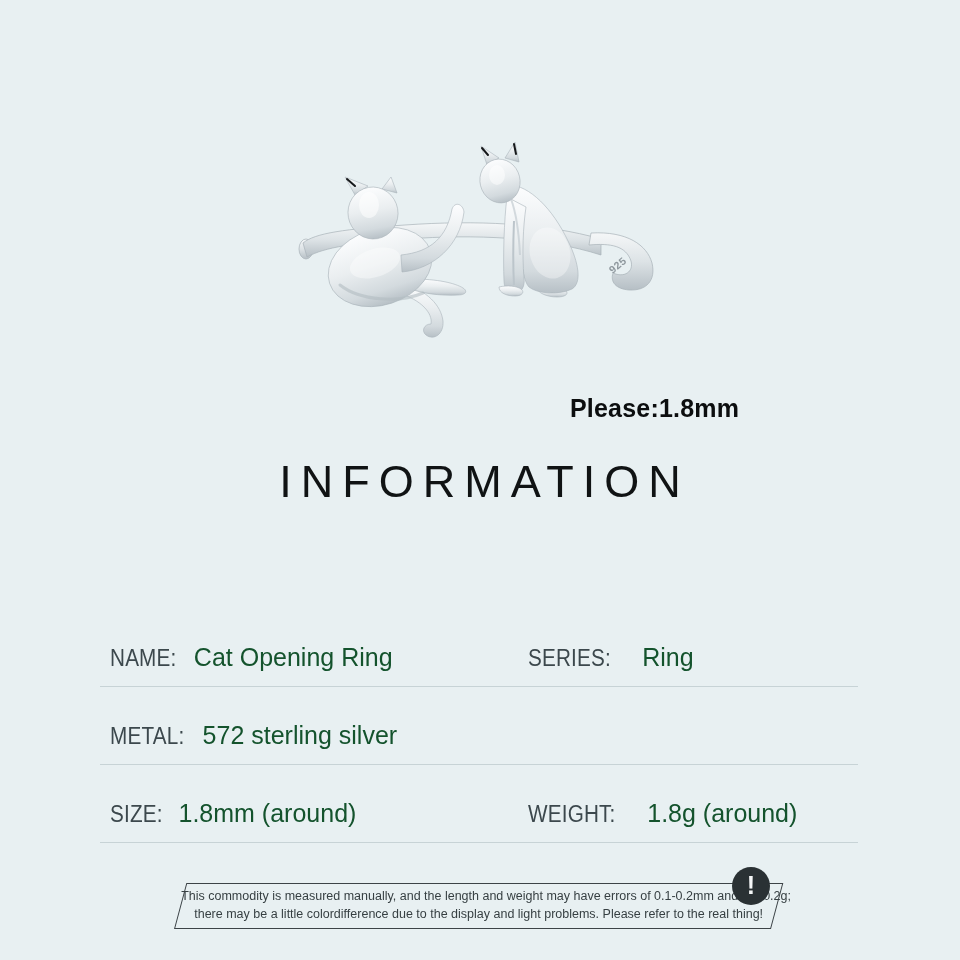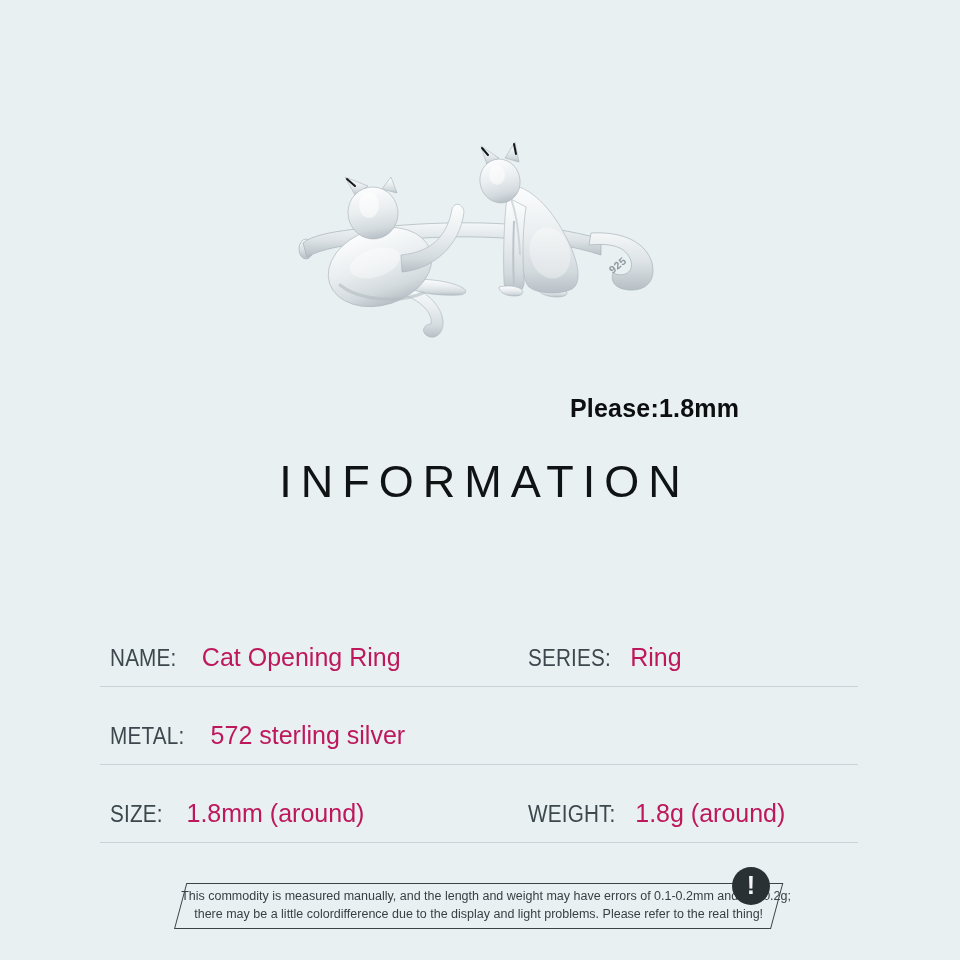--- a/index.html
+++ b/index.html
@@ -28,28 +28,28 @@
     letter-spacing: 9px; color: #101314; text-indent: 9px;
   }
 
   
   .info-table { position: absolute; left: 100px; top: 609px; width: 758px; }
   .info-row {
     height: 78px; border-bottom: 1.5px solid #c7d3d6;
     display: flex; align-items: flex-end; padding-bottom: 14px;
   }
   .info-cell { display: flex; align-items: baseline; }
-  .info-cell.left  { width: 428px; padding-left: 10px; gap: 8px; }
-  .info-cell.right { flex: 1; }
+  .info-cell.left  { width: 428px; padding-left: 10px; }
+  .info-cell.right { flex: 1; gap: 12px; }
   .info-label {
     font-size: 23px; color: #3c484d; letter-spacing: 0.2px;
     display: inline-block; transform: scaleX(0.9); transform-origin: left bottom;
     white-space: nowrap;
   }
-  .info-value { font-size: 25px; color: #be185d; margin-left: 10px; white-space: nowrap; text-align: center; }
+  .info-value { font-size: 25px; color: #14532d; margin-left: 10px; white-space: nowrap; text-align: center; }
 
   
   .disclaimer-shape {
     position: absolute; left: 174px; top: 883px; width: 597px; height: 46px;
     border: 1.5px solid #3c4347;
     transform: skewX(-15deg); transform-origin: left bottom;
     z-index: 1;
   }
   .disclaimer-text {
     position: absolute; inset: 0;

